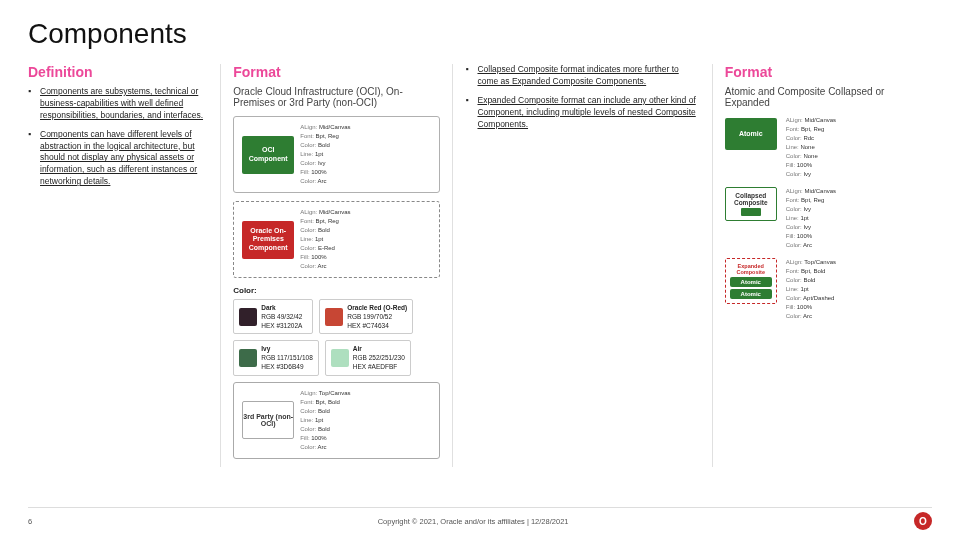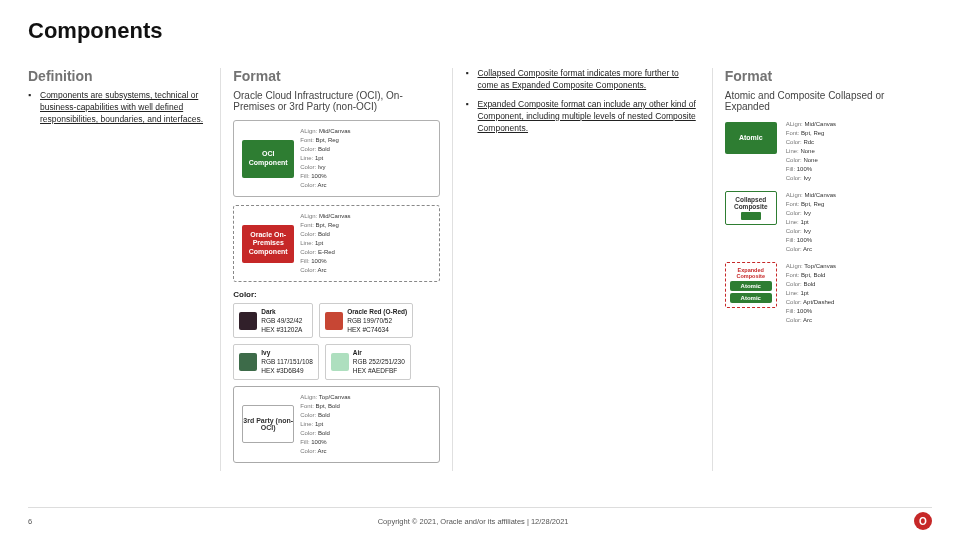--- a/index.html
+++ b/index.html
@@ -12,38 +12,38 @@
       font-size: 10px;
       color: #222;
     }
     .page {
       width: 960px;
       height: 540px;
       padding: 18px 28px 12px 28px;
       position: relative;
     }
     .page-title {
-      font-size: 22px;
-      font-weight: bold;
-      margin-bottom: 24px;
+      font-size: 28px;
+      font-weight: normal;
+      margin-bottom: 14px;
       color: #111;
     }
     .columns {
       display: flex;
       gap: 10px;
       align-items: flex-start;
     }
     .col {
       flex: 1;
       min-width: 0;
     }
     .col-section-title {
       font-size: 14px;
       font-weight: bold;
-      color: #737373;
+      color: #ec4899;
       margin-bottom: 6px;
       border-bottom: none;
     }
     .bullet-list {
       list-style: none;
       padding: 0;
       margin: 0;
     }
     .bullet-list li {
       padding-left: 12px;
@@ -244,20 +244,21 @@
 <div class="page">
 
   <div class="page-title">Components</div>
 
   <div class="columns">
 
     <div class="col">
       <div class="col-section-title">Definition</div>
       <ul class="bullet-list">
         <li>Components are subsystems, technical or business-capabilities with well defined responsibilities, boundaries, and interfaces.</li>
+        <li>Components can have different levels of abstraction in the logical architecture, but should not display any physical assets or information, such as different instances or networking details.</li>
       </ul>
     </div>
 
     <div class="col-divider"></div>
 
     <div class="col format-col">
       <div class="col-section-title">Format</div>
       <div class="subtitle-text">Oracle Cloud Infrastructure (OCI), On-Premises or 3rd Party (non-OCI)</div>
 
       <div class="oci-component-box">

